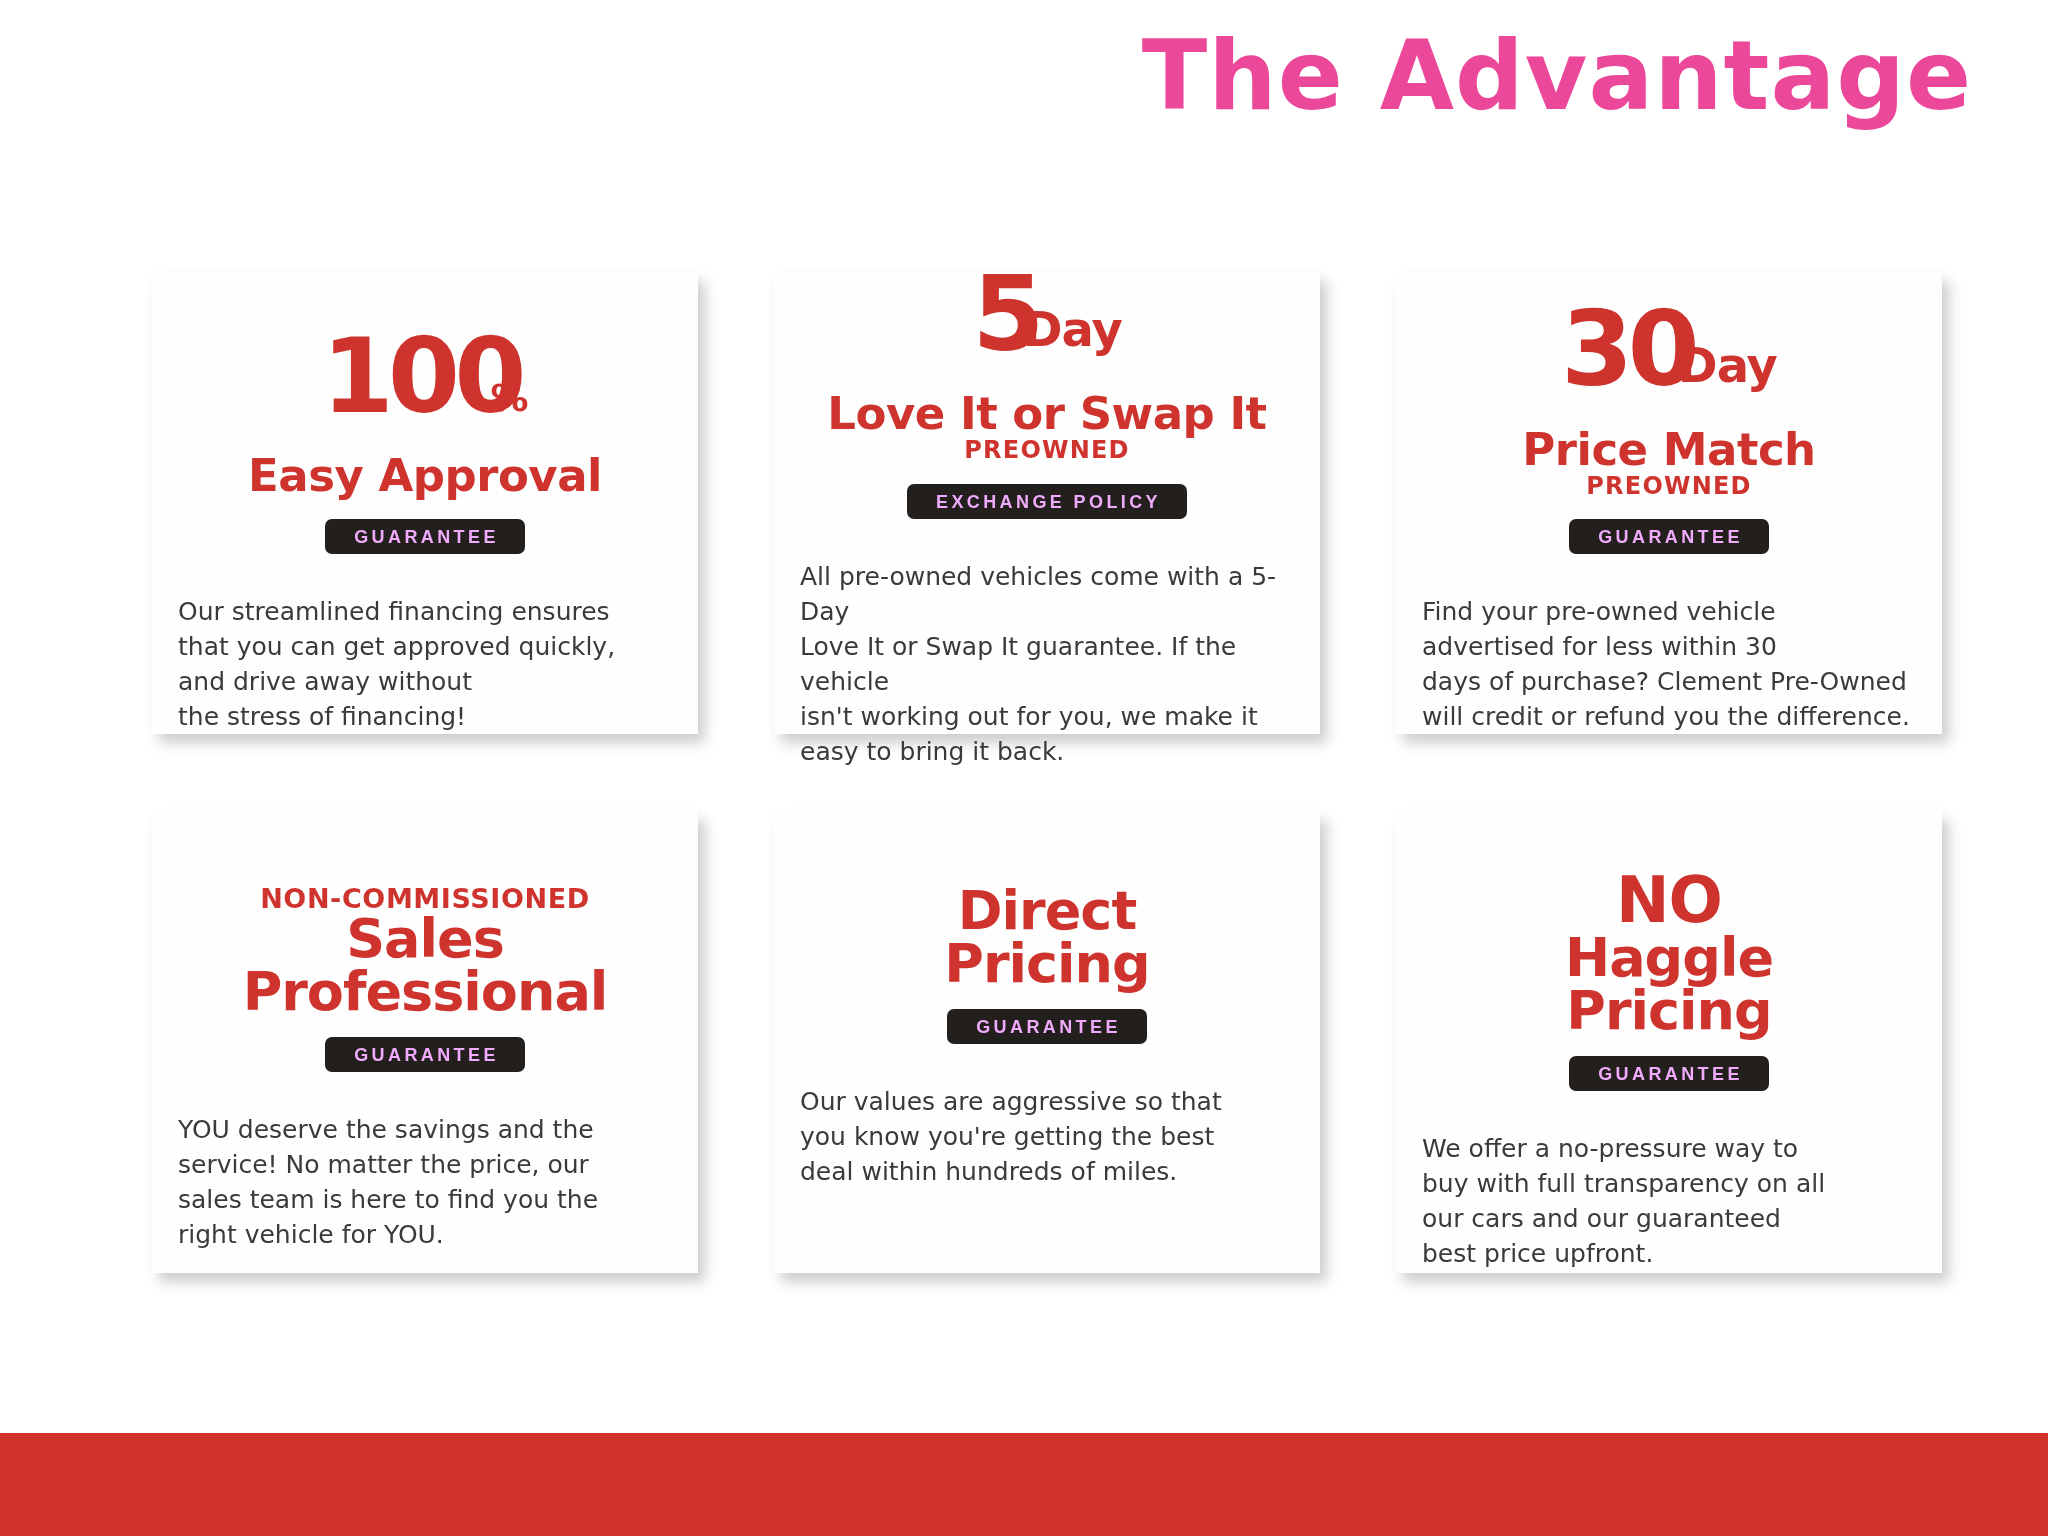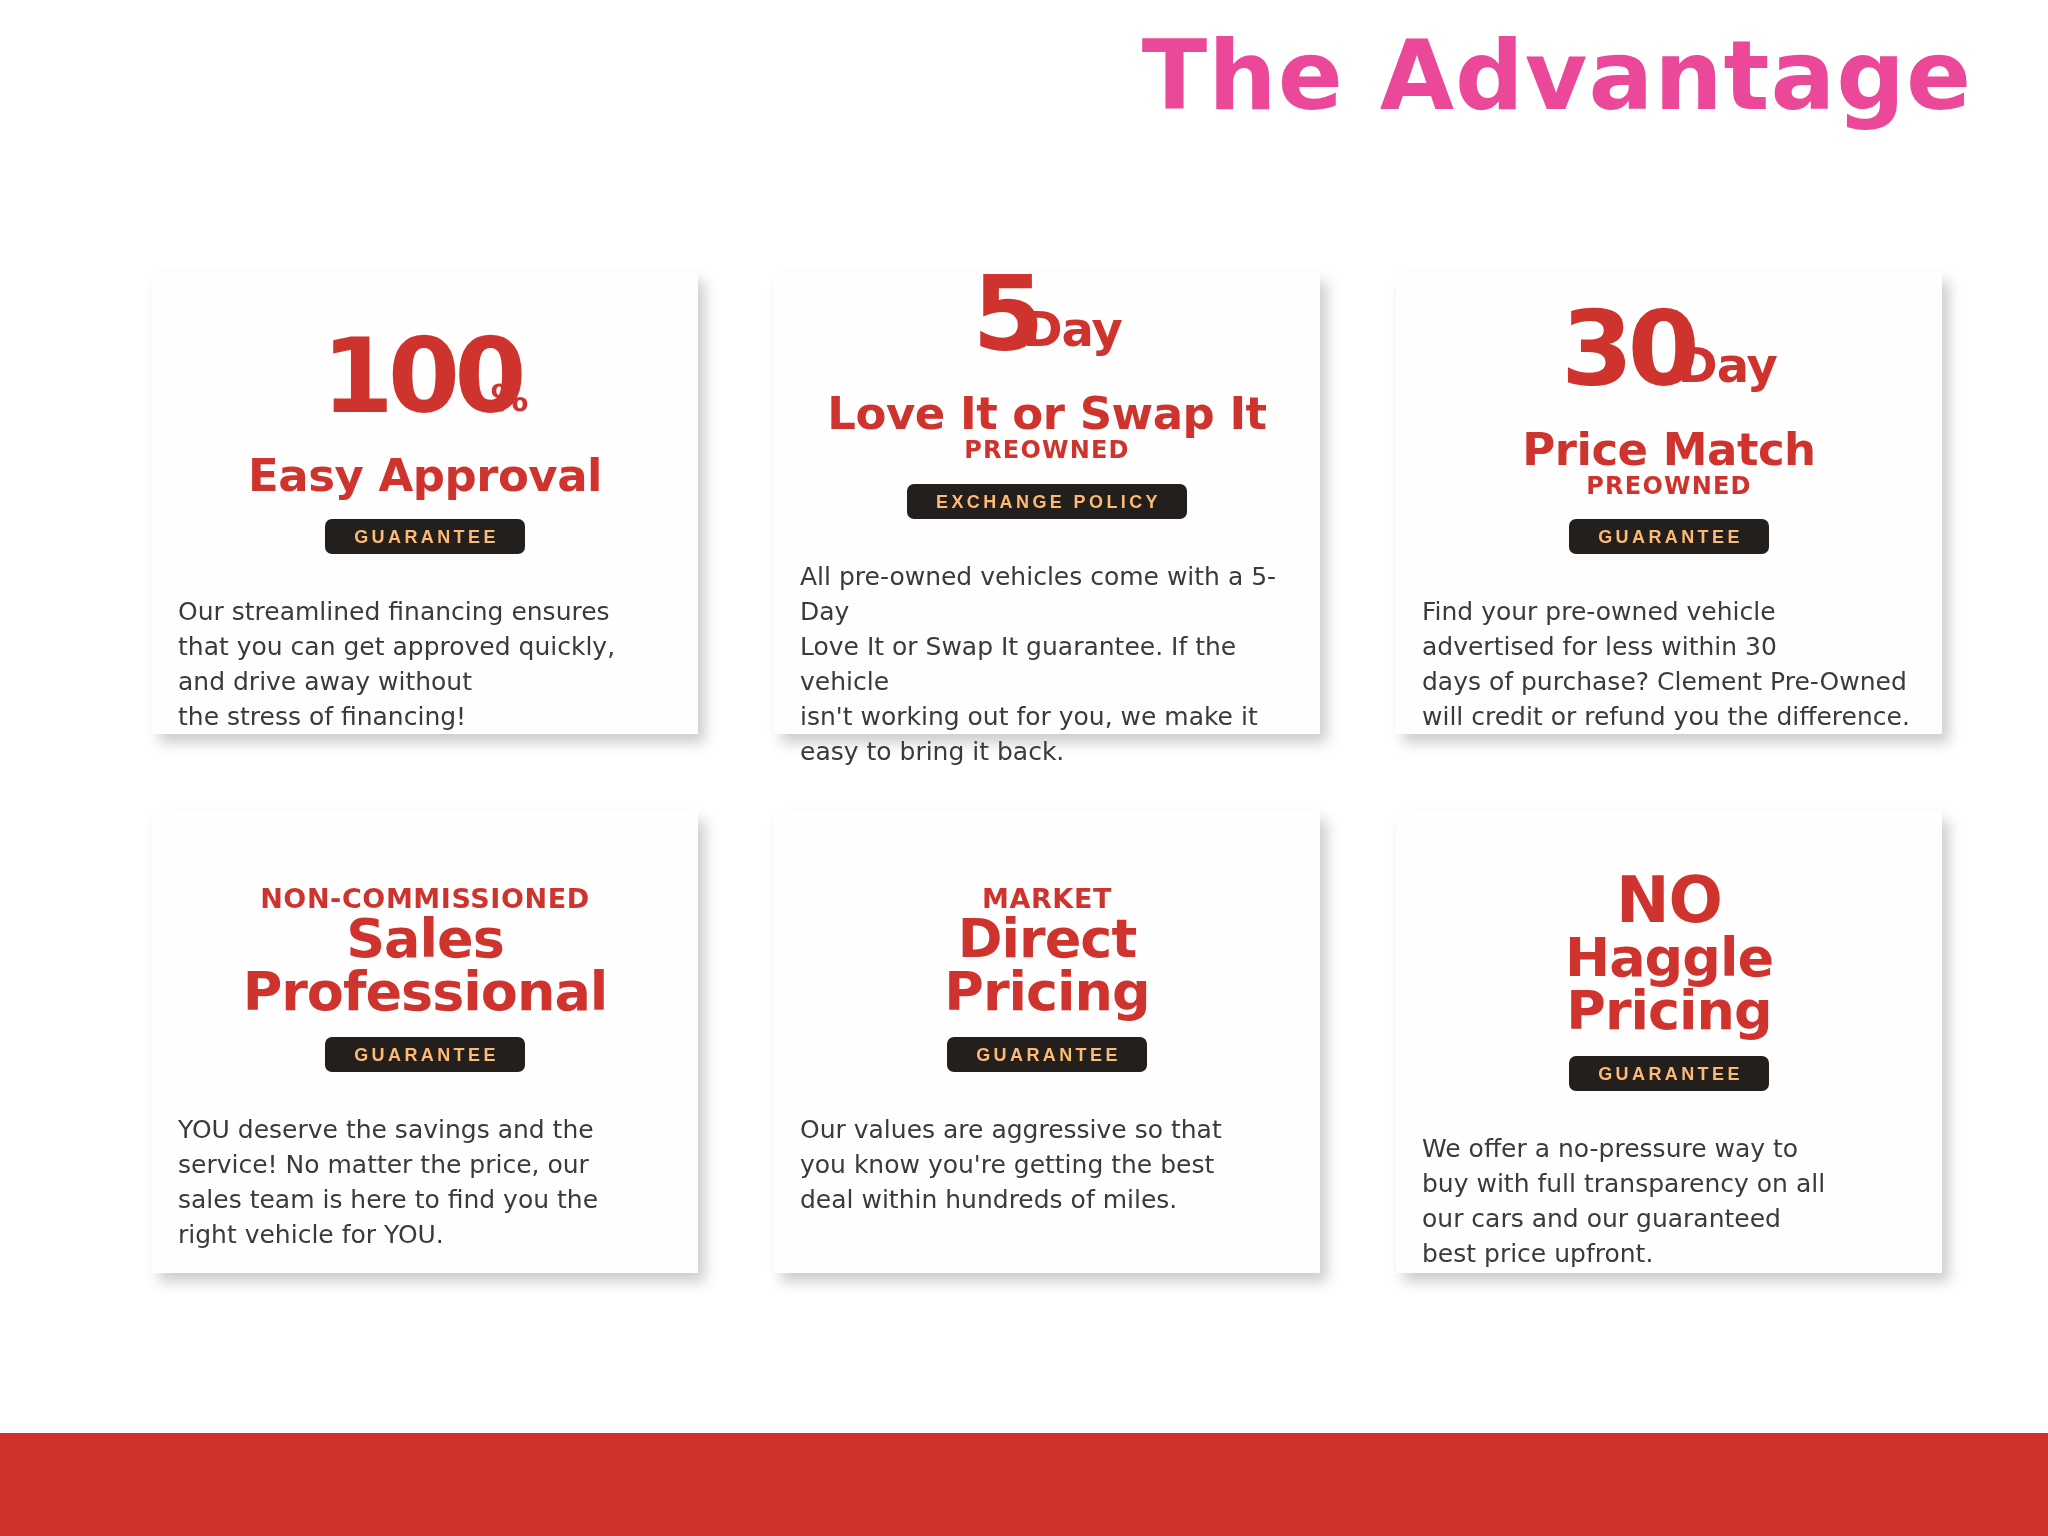--- a/index.html
+++ b/index.html
@@ -123,21 +123,21 @@
     font-weight: 700;
     font-size: 38px;
     line-height: 1;
     margin-left: -30px;
     margin-bottom: 2px;
   }
 
   
   .badge {
     background: #231f1d;
-    color: #fdba74;
+    color: #f0abfc;
     font-family: "Liberation Sans", sans-serif;
     font-weight: 700;
     font-size: 18px;
     letter-spacing: 3.4px;
     padding: 9px 26px 8px 29px;
     border-radius: 7px;
     display: inline-block;
     white-space: nowrap;
     line-height: 1;
   }
@@ -267,21 +267,20 @@
 service! No matter the price, our
 sales team is here to find you the
 right vehicle for YOU.</div>
     </div>
   </div>
 
   <div class="card">
     <div class="card-top-pad-1" style="height:74px"></div>
     <div class="card-inner">
       <div class="headline">
-        <div class="hl-eyebrow">MARKET</div>
         <div class="hl-main-lg" style="white-space:pre-line">Direct
 Pricing</div>
       </div>
       <div class="gap-after-headline" style="height:18px"></div>
       <div class="badge-wrap">
         <span class="badge">GUARANTEE</span>
       </div>
       <div class="gap-after-badge"></div>
       <div class="body-copy">Our values are aggressive so that
 you know you're getting the best

